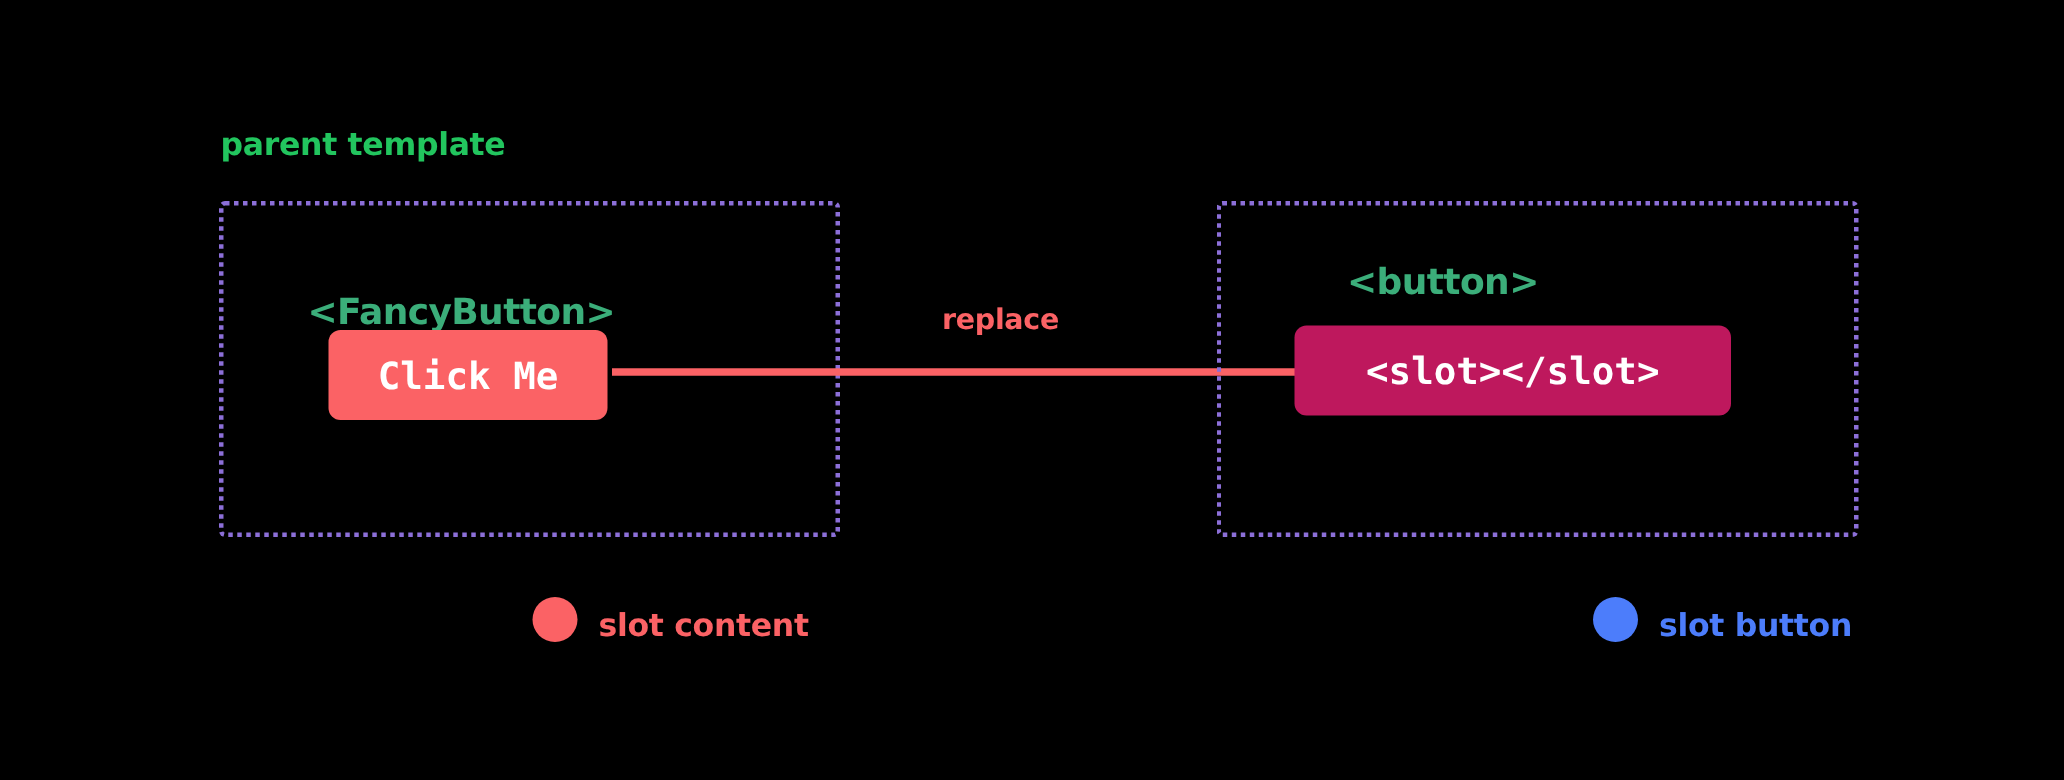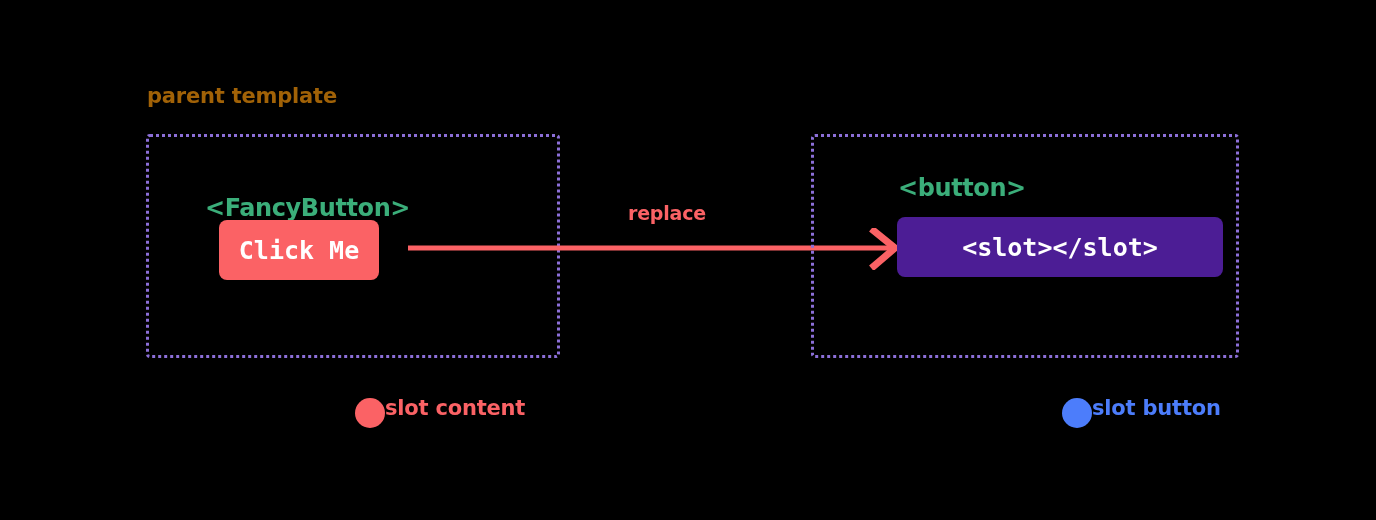--- a/index.html
+++ b/index.html
@@ -21,21 +21,21 @@
     overflow: hidden;
   }
 
   
   .panel-heading {
     position: absolute;
     font-family: "DejaVu Sans", "Liberation Sans", sans-serif;
     font-weight: bold;
     font-size: 21px;
     letter-spacing: -0.2px;
-    color: #a16207;
+    color: #22c55e;
     white-space: nowrap;
     line-height: 1;
   }
   #heading-parent  { left: 147px; top: 86px; }
   #heading-fancy   { left: 811px; top: 86px; }
 
   
   .panel {
     position: absolute;
     border: 3px dotted #8c6fd8;
@@ -69,26 +69,26 @@
     justify-content: center;
     font-family: "DejaVu Sans Mono", "Liberation Mono", monospace;
     font-weight: bold;
     font-size: 25px;
     color: #ffffff;
     border-radius: 8px;
     box-sizing: border-box;
     letter-spacing: 0px;
   }
   #chip-click-me {
-    left: 219px; top: 220px; width: 160px; height: 60px;
+    left: 219px; top: 220px; width: 186px; height: 60px;
     background: #fb6265;
   }
   #chip-slot {
-    left: 897px; top: 217px; width: 326px; height: 60px;
-    background: #4c1d95;
+    left: 863px; top: 217px; width: 291px; height: 60px;
+    background: #be185d;
   }
 
   
   #arrow-wrap {
     position: absolute;
     left: 408px; top: 228px;
     width: 492px; height: 42px;
   }
   #arrow-label {
     position: absolute;
@@ -99,21 +99,22 @@
     color: #fb6265;
     white-space: nowrap;
     line-height: 1;
     letter-spacing: -0.2px;
   }
 
   
   .legend-item {
     position: absolute;
     display: flex;
-    align-items: flex-start;
+    align-items: flex-end;
+    gap: 14px;
     white-space: nowrap;
   }
   #legend-slot-content { left: 355px; top: 398px; }
   #legend-slot-outlet  { left: 1062px; top: 398px; }
   .legend-dot {
     width: 30px;
     height: 30px;
     border-radius: 50%;
     flex: 0 0 auto;
   }

